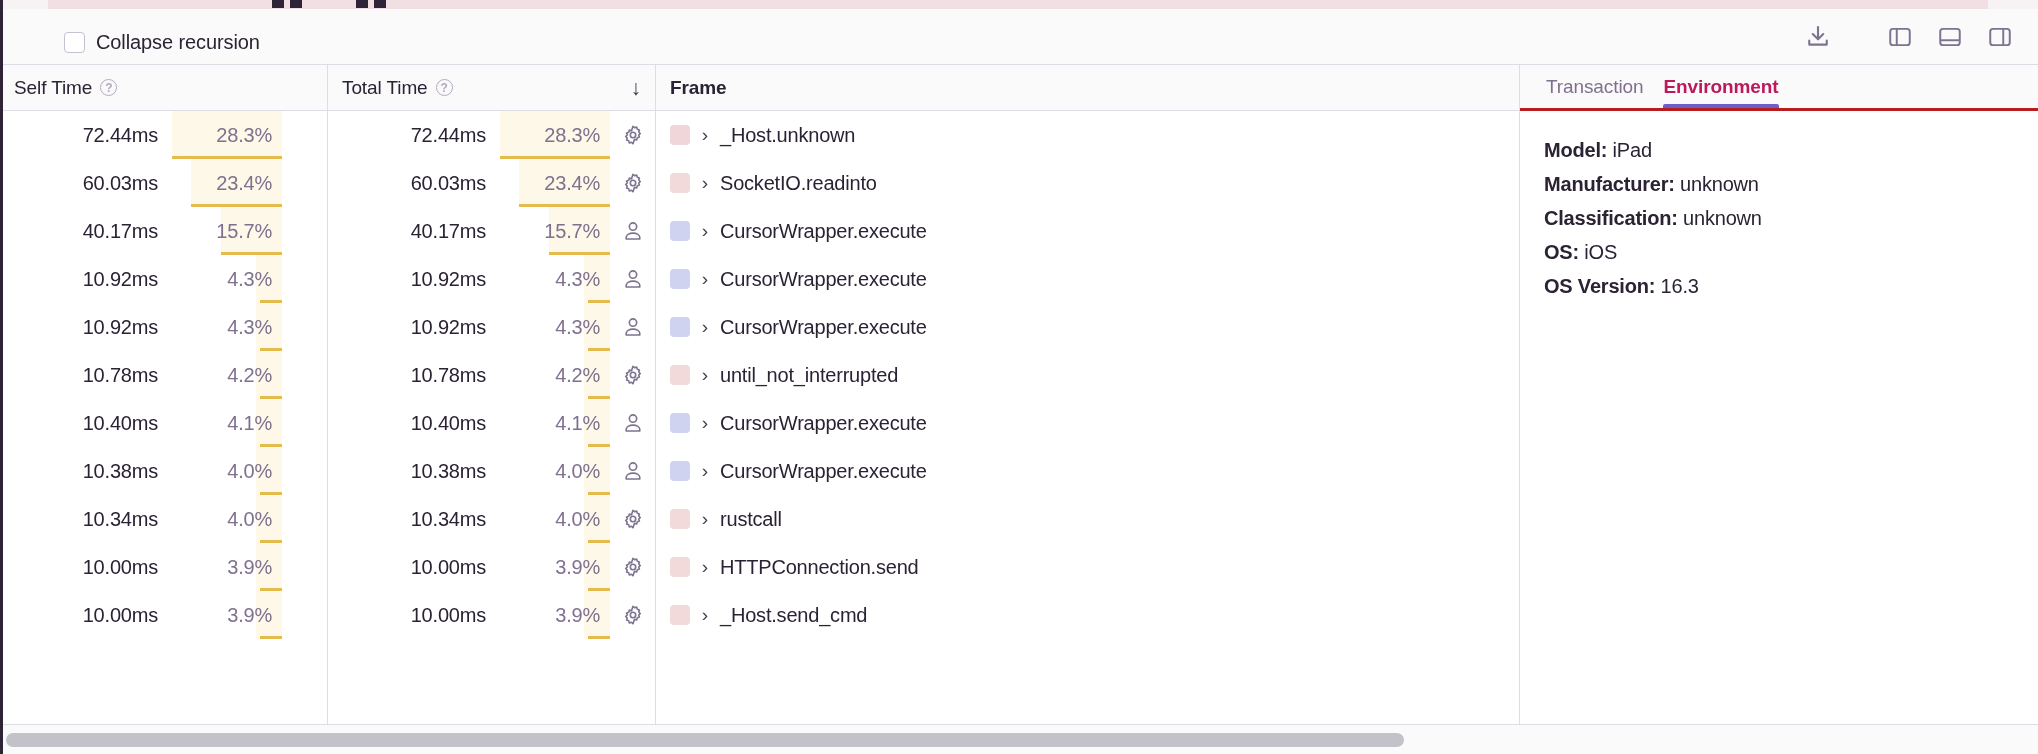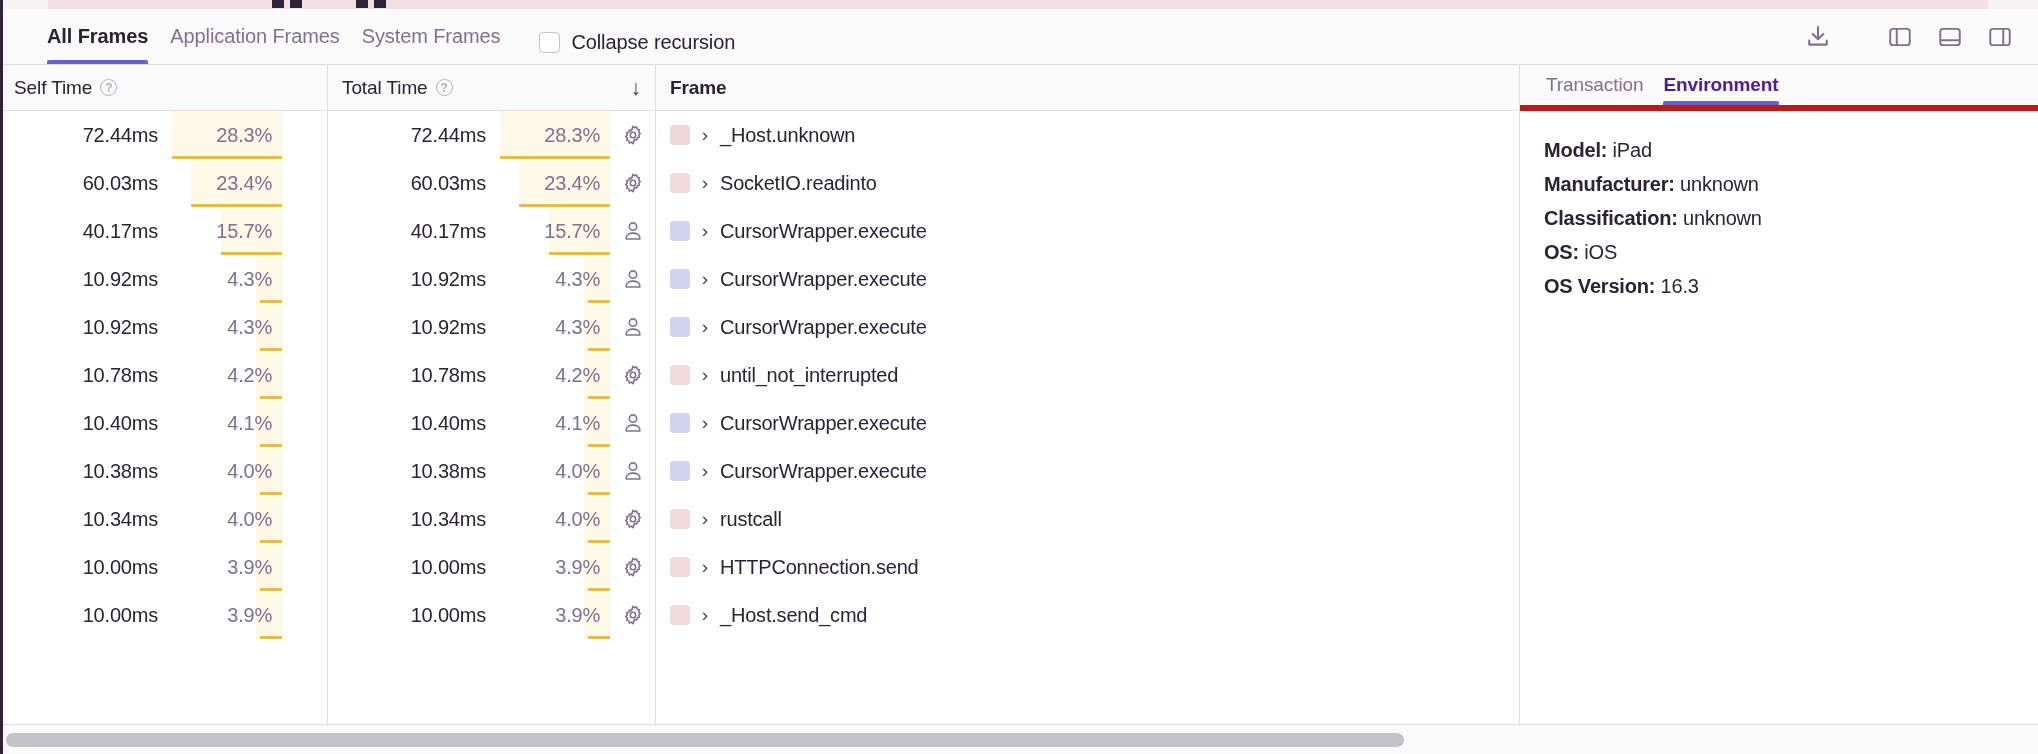--- a/index.html
+++ b/index.html
@@ -237,34 +237,34 @@
   .right-pane {
     flex: 1 1 auto;
     display: flex; flex-direction: column;
     min-width: 0;
     background: #ffffff;
   }
   .rp-tabs {
     flex: 0 0 auto;
     height: 46px;
     background: #fafafb;
-    border-bottom: 6px solid #b91c1c;
+    border-bottom: 3px solid #b91c1c;
     display: flex; align-items: stretch;
     padding-left: 16px;
   }
   .rp-tab {
     position: relative;
     display: flex; align-items: center;
     padding: 0 10px;
     font-size: 19px;
     color: #80708f;
     cursor: pointer;
     letter-spacing: -0.1px;
   }
-  .rp-tab.active { color: #4c1d95; font-weight: bold; }
+  .rp-tab.active { color: #be185d; font-weight: bold; }
   .rp-tab.active::after {
     content: "";
     position: absolute; left: 10px; right: 10px; bottom: 0;
     height: 4px; background: #6c5fc7;
     border-radius: 2px 2px 0 0;
   }
   .rp-body { flex: 1 1 auto; padding: 22px 24px; }
   .kv {
     font-size: 20px;
     color: #2b2233;
@@ -309,31 +309,20 @@
     <div class="fs-seg" style="left:48px;width:1940px;"></div>
     <div class="fs-pale" style="left:1988px;width:50px;"></div>
     <div class="fs-dark" style="left:272px;width:12px;"></div>
     <div class="fs-dark" style="left:290px;width:12px;"></div>
     <div class="fs-dark" style="left:356px;width:12px;"></div>
     <div class="fs-dark" style="left:374px;width:12px;"></div>
   </div>
 
   <div class="toolbar">
     <div class="tabspace"></div>
-    <div class="tabgroup">
-      <div class="tab active">
-        <span>All Frames</span>
-      </div>
-      <div class="tab">
-        <span>Application Frames</span>
-      </div>
-      <div class="tab">
-        <span>System Frames</span>
-      </div>
-    </div>
 
     <label class="checkwrap">
       <span class="checkbox"></span>
       <span class="checklabel">Collapse recursion</span>
     </label>
 
     <div class="toolbar-right">
       <div class="icon-btn">
         <svg width="28" height="28" viewBox="0 0 24 24" fill="none" stroke="#7d7390" stroke-width="1.8" stroke-linecap="round" stroke-linejoin="round">
           <path d="M12 3.5v10"></path>

